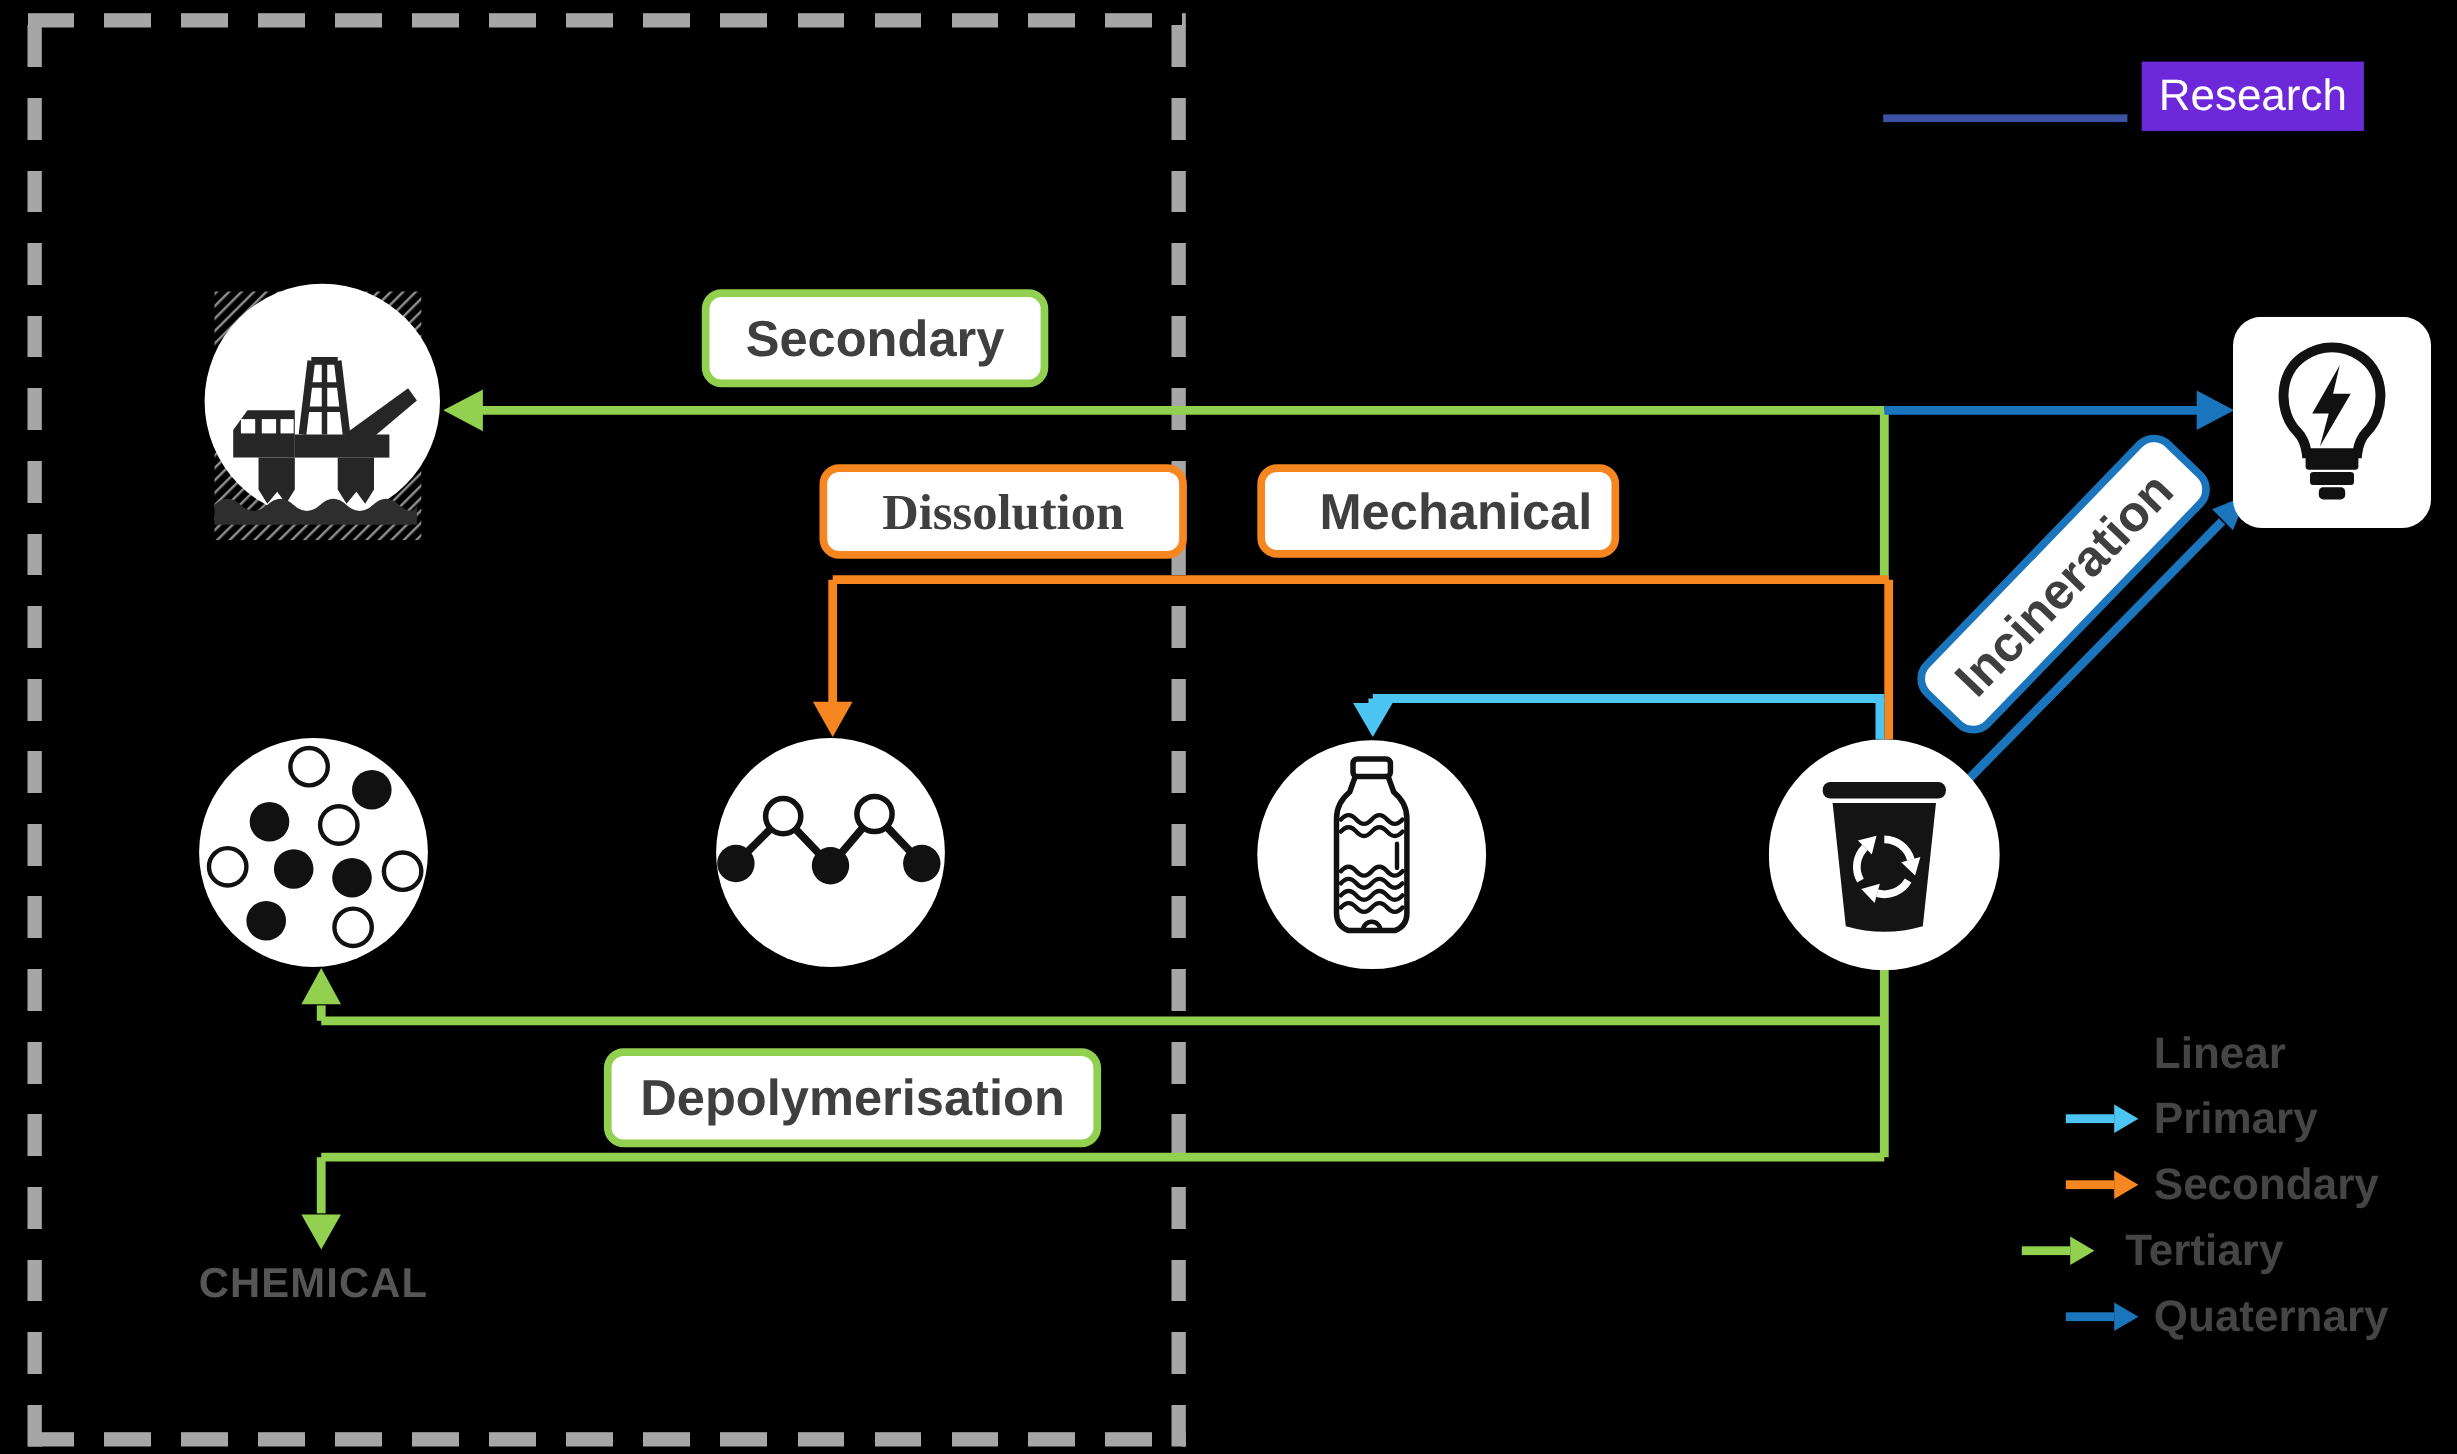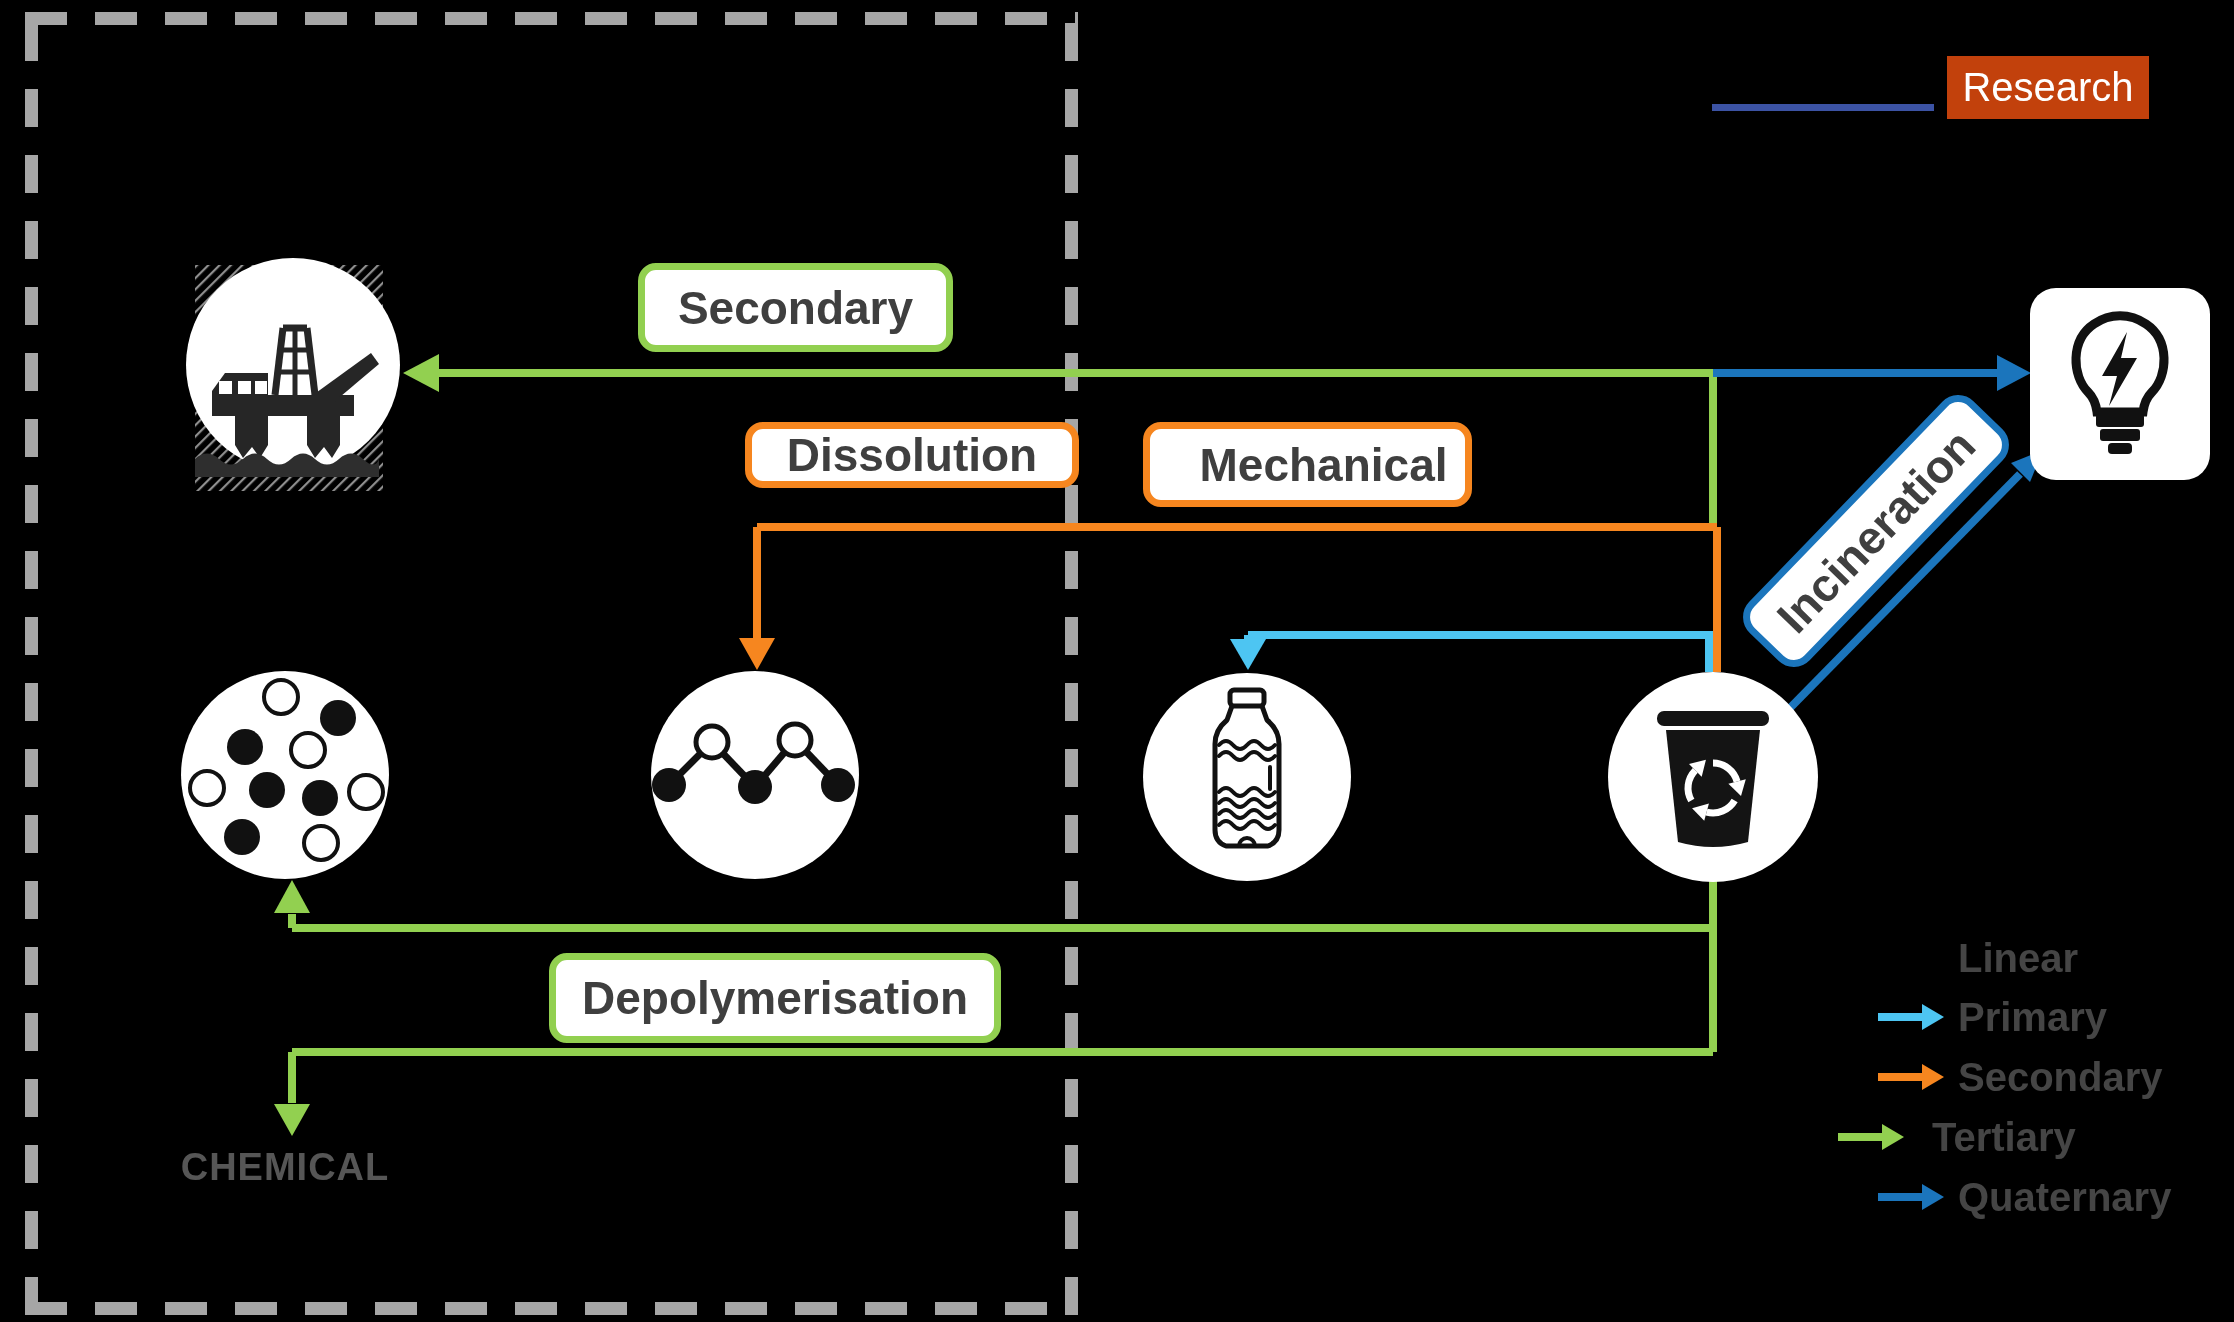--- a/index.html
+++ b/index.html
@@ -15,21 +15,21 @@
   
   .plabel{position:absolute;background:#fff;border-radius:18px;display:flex;align-items:center;
           justify-content:center;font-weight:bold;font-size:46px;color:#3F3F3F;box-sizing:border-box;}
   .plabel.green{border:7px solid #92D050;}
   .plabel.orange{border:7px solid #F6861F;}
   .plabel.blue{border:7px solid #1B75BC;}
 
   .icon-circle{position:absolute;}
 
   
-  .research-box{position:absolute;left:1947px;top:56px;width:202px;height:63px;background:#c2410c;
+  .research-box{position:absolute;left:1947px;top:56px;width:202px;height:63px;background:#6d28d9;
           color:#fff;font-size:40px;display:flex;align-items:center;justify-content:center;}
   .research-line{position:absolute;left:1712px;top:104px;width:222px;height:7px;background:#3C53A4;}
 
   
   .oci{position:absolute;left:85px;top:1140px;width:400px;text-align:center;color:#565656;
        font-size:38px;font-weight:bold;line-height:55px;letter-spacing:1px;}
 
   
   .legend-row{position:absolute;height:50px;display:flex;align-items:center;}
   .legend-arrow{position:relative;width:62px;height:8px;margin-right:18px;}
@@ -216,21 +216,21 @@
       <rect x="66" y="126" width="48" height="13" rx="3" fill="#111"></rect>
       <rect x="70" y="141" width="40" height="12" rx="3" fill="#111"></rect>
       <rect x="78" y="155" width="24" height="11" rx="4" fill="#111"></rect>
     </svg>
   </div>
 
   <div class="plabel green" style="left:638px;top:263px;width:315px;height:89px;">
     <span>Secondary</span>
   </div>
 
-  <div class="plabel orange" style="left:745px;top:422px;width:334px;height:66px;">
+  <div class="plabel orange" style="left:745px;top:422px;width:334px;height:86px;font-family:Liberation Serif, serif;">
     <span>Dissolution</span>
   </div>
 
   <div class="plabel orange" style="left:1143px;top:422px;width:329px;height:85px;padding-left:32px;">
     <span>Mechanical</span>
   </div>
 
   <div class="plabel green" style="left:549px;top:953px;width:452px;height:90px;">
     <span>Depolymerisation</span>
   </div>

